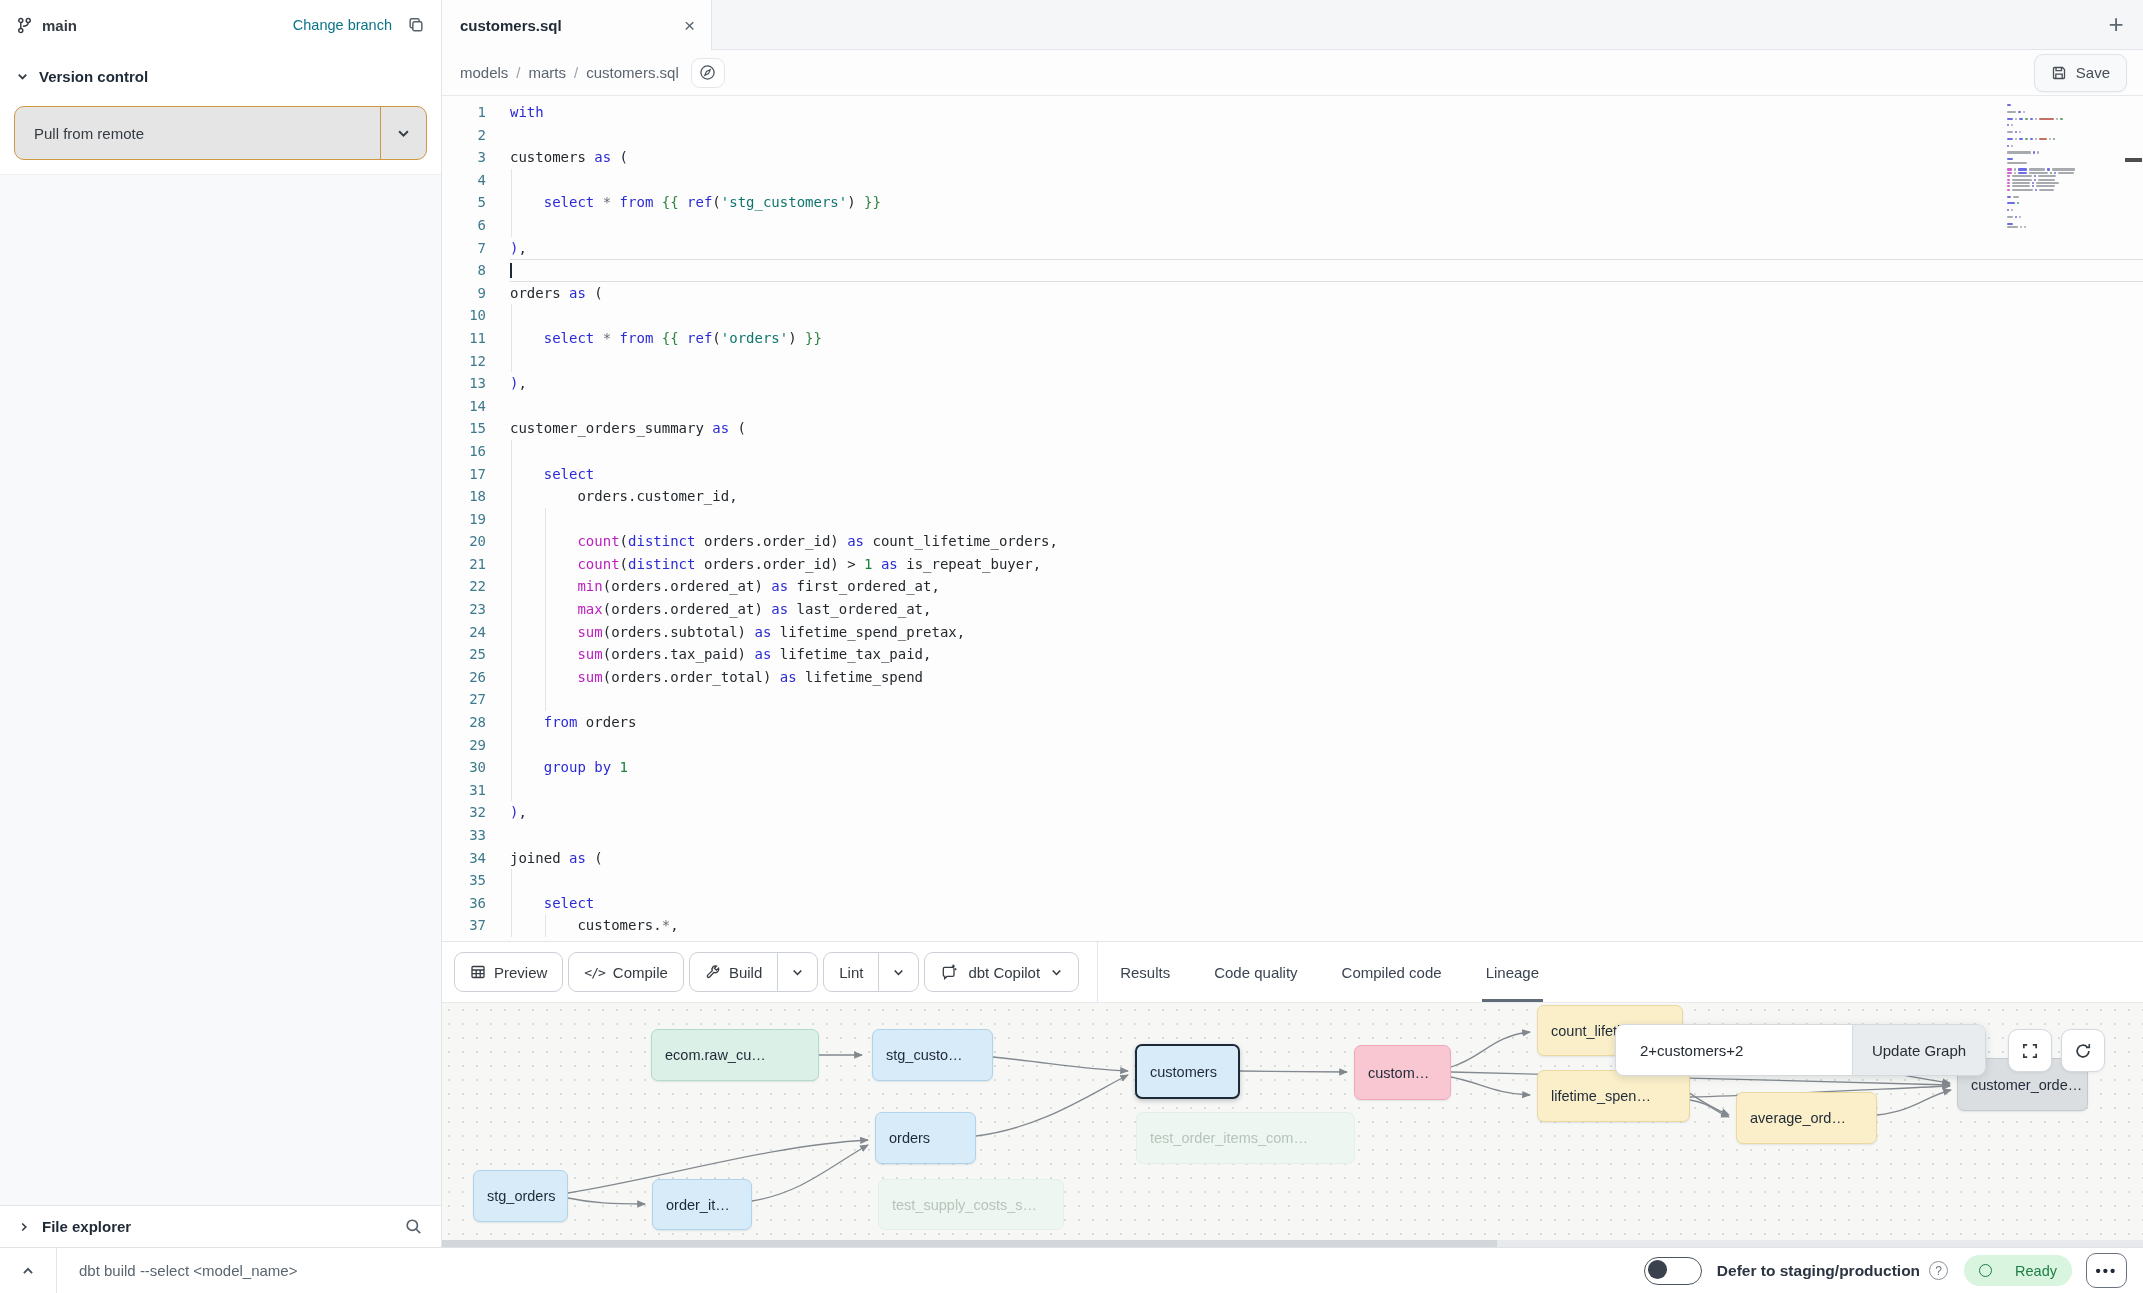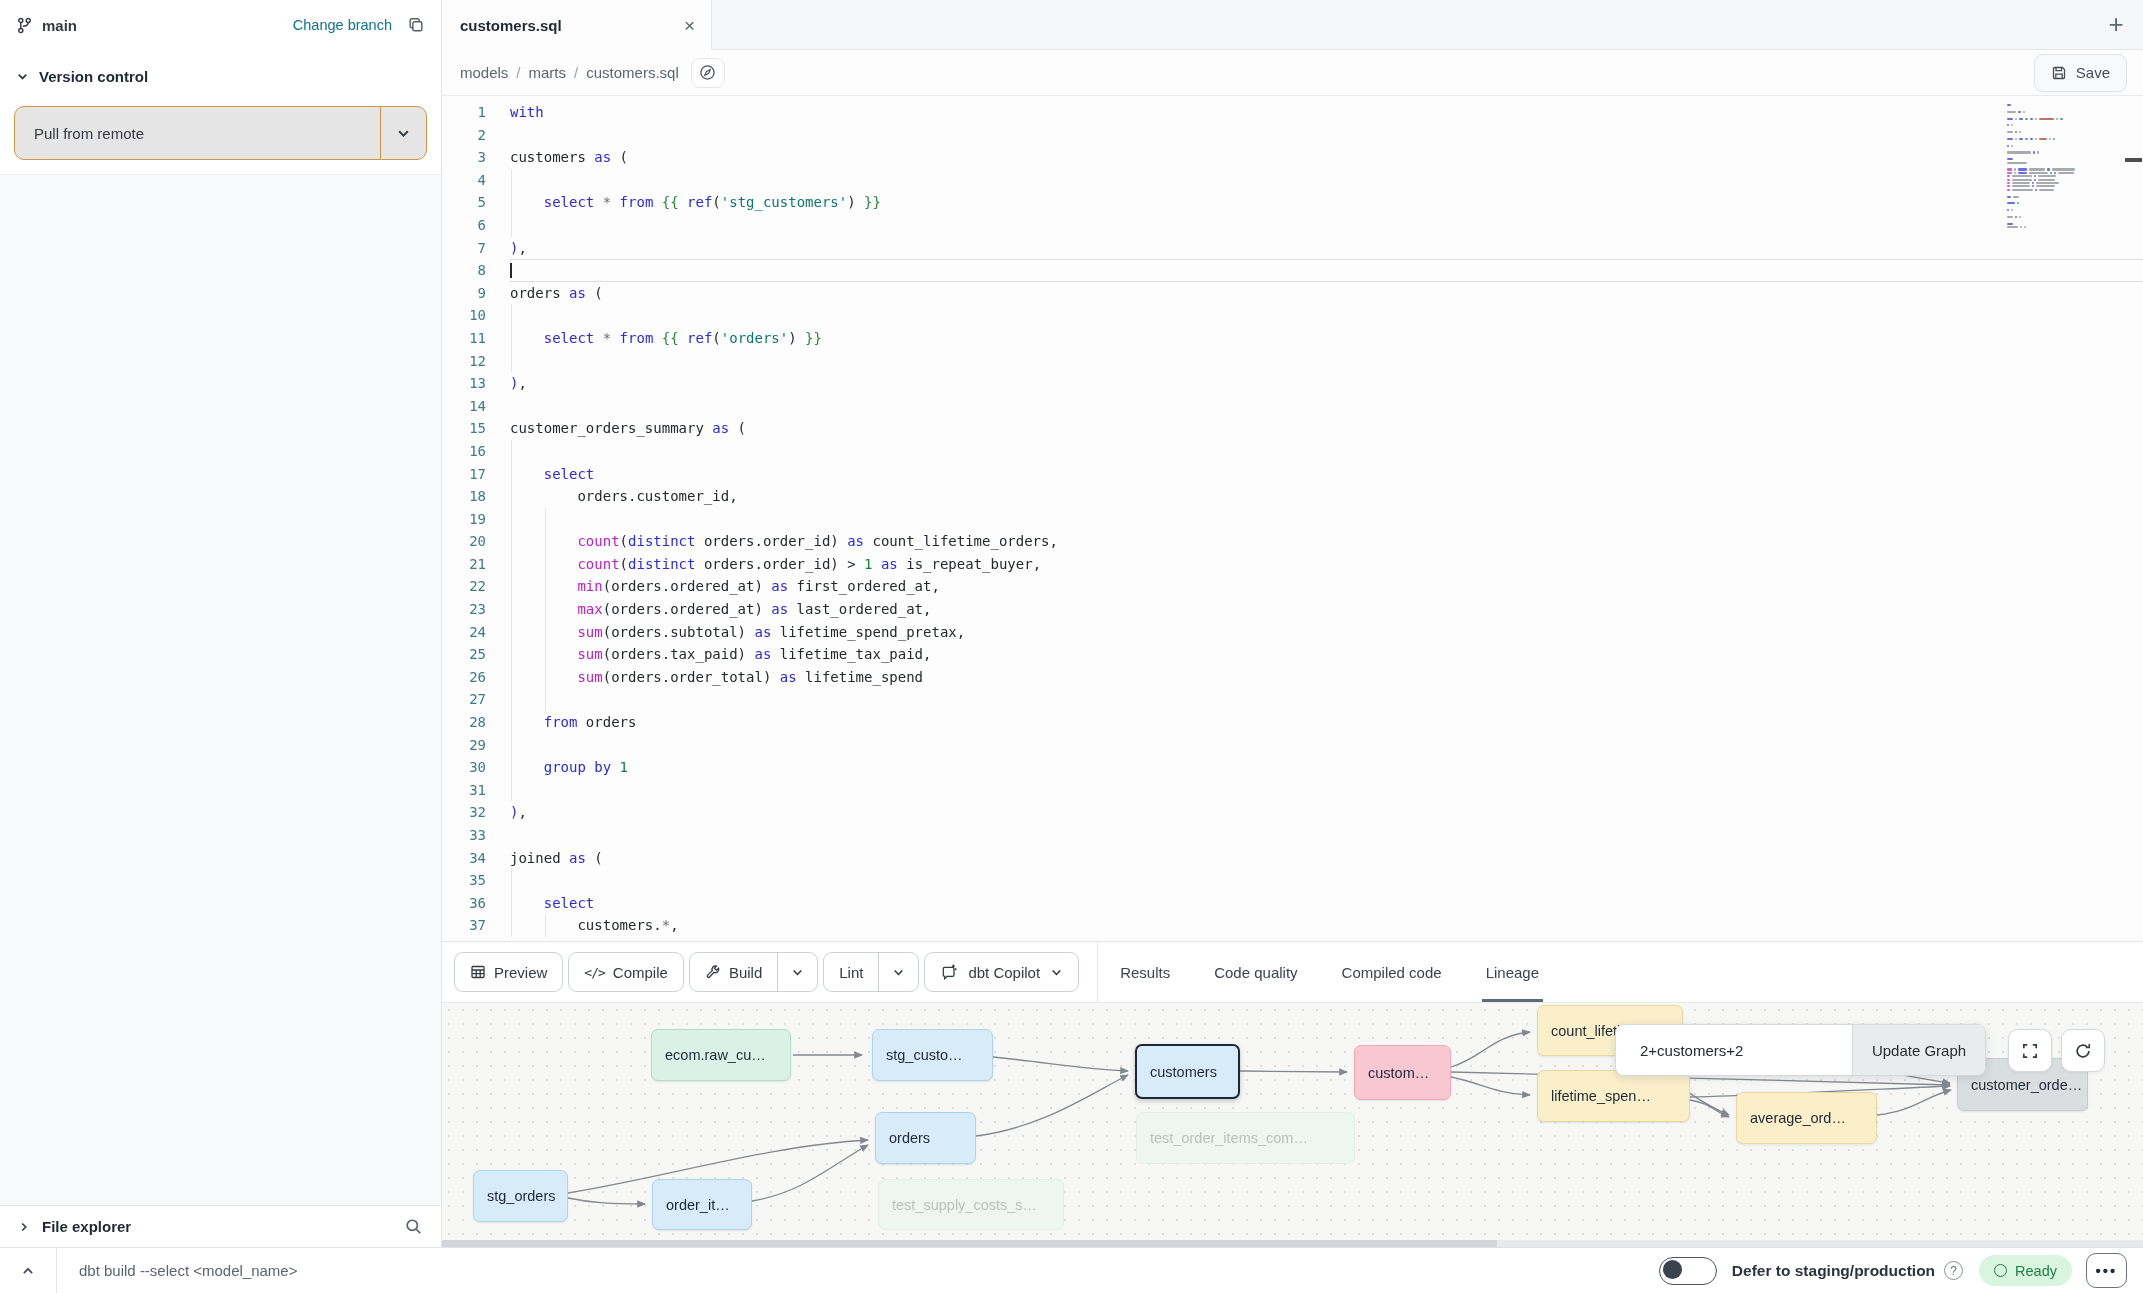--- a/index.html
+++ b/index.html
@@ -88,21 +88,21 @@
   
   .statusbar { height:46px; border-top:1px solid #dfe3e6; background:#fff; display:flex; align-items:center; }
   .sb-chevron-up { width:56px; display:flex; align-items:center; justify-content:center; cursor:pointer; }
   .sb-divider { width:1px; height:100%; background:#e4e7ea; }
   .cmd-text { margin-left:22px; font-size:15px; color:#5a6570; }
   .statusbar .spacer { flex:1; }
   .toggle { width:58px; height:28px; border:1.5px solid #4a5560; border-radius:15px; background:#fff; position:relative; cursor:pointer; }
   .toggle .knob { position:absolute; left:3px; top:2.5px; width:19px; height:19px; border-radius:50%; background:#39424d; }
   .defer-label { margin-left:15px; font-size:15.5px; font-weight:bold; color:#2b3440; }
   .help-circ { margin-left:9px; width:19px; height:19px; border:1.5px solid #8a949e; border-radius:50%; display:flex; align-items:center; justify-content:center; font-size:12px; color:#6b7480; cursor:pointer; }
-  .ready-pill { margin-left:16px; height:31px; border-radius:16px; background:#d9f4df; display:flex; align-items:center; gap:8px; padding:0 15px; font-size:14.5px; color:#1d7f44; }
+  .ready-pill { margin-left:16px; height:31px; border-radius:16px; background:#d9f4df; display:flex; align-items:center; gap:23px; padding:0 15px; font-size:14.5px; color:#1d7f44; }
   .ready-ring { width:13px; height:13px; border:1.5px solid #1d7f44; border-radius:50%; }
   .more-btn { margin:0 16px 0 14px; width:41px; height:35px; border:1.5px solid #6b7280; border-radius:10px; display:flex; align-items:center; justify-content:center; letter-spacing:2px; font-size:15px; color:#1f2a37; font-weight:bold; cursor:pointer; }
   svg { display:block; }
 </style>
 </head>
 <body>
 
 <div class="app">
   <div class="top-area">
 
@@ -463,21 +463,21 @@
             <path d="M1009,64 C1040,55 1050,33 1088,29" fill="none" stroke="#82888e" stroke-width="1.3" marker-end="url(#arrow)"></path>
             <path d="M1009,74 C1040,80 1050,90 1088,92" fill="none" stroke="#82888e" stroke-width="1.3" marker-end="url(#arrow)"></path>
             <path d="M1009,69 C1150,72 1350,78 1508,82" fill="none" stroke="#82888e" stroke-width="1.3" marker-end="url(#arrow)"></path>
             <path d="M1241,30 C1350,45 1420,68 1508,80" fill="none" stroke="#82888e" stroke-width="1.3" marker-end="url(#arrow)"></path>
             <path d="M1200,53 C1235,82 1258,100 1287,112" fill="none" stroke="#82888e" stroke-width="1.3" marker-end="url(#arrow)"></path>
             <path d="M1248,97 C1268,100 1272,108 1287,114" fill="none" stroke="#82888e" stroke-width="1.3" marker-end="url(#arrow)"></path>
             <path d="M1248,94 C1330,92 1420,87 1508,83" fill="none" stroke="#82888e" stroke-width="1.3" marker-end="url(#arrow)"></path>
             <path d="M1435,112 C1472,108 1482,94 1509,87" fill="none" stroke="#82888e" stroke-width="1.3" marker-end="url(#arrow)"></path>
           </svg>
         <div id="nodeLayer">
-            <div class="node mint" style="left: 209px; top: 26px; width: 140px; height: 52px;">ecom.raw_cu…</div>
+            <div class="node mint" style="left: 209px; top: 26px; width: 168px; height: 52px;">ecom.raw_cu…</div>
             <div class="node blue" style="left: 430px; top: 26px; width: 121px; height: 52px;">stg_custo…</div>
             <div class="node blue" style="left: 433px; top: 109px; width: 101px; height: 52px;">orders</div>
             <div class="node blue" style="left: 31px; top: 167px; width: 95px; height: 52px;">stg_orders</div>
             <div class="node blue" style="left: 210px; top: 176px; width: 100px; height: 51px;">order_it…</div>
             <div class="node faded" style="left: 436px; top: 176px; width: 186px; height: 51px;">test_supply_costs_s…</div>
             <div class="node selected" style="left: 693px; top: 41px; width: 105px; height: 55px;">customers</div>
             <div class="node faded" style="left: 694px; top: 109px; width: 219px; height: 52px;">test_order_items_com…</div>
             <div class="node pink" style="left: 912px; top: 42px; width: 97px; height: 55px;">custom…</div>
             <div class="node yellow" style="left: 1095px; top: 2px; width: 146px; height: 51px;">count_lifetim…</div>
             <div class="node yellow" style="left: 1095px; top: 67px; width: 153px; height: 52px;">lifetime_spen…</div>

